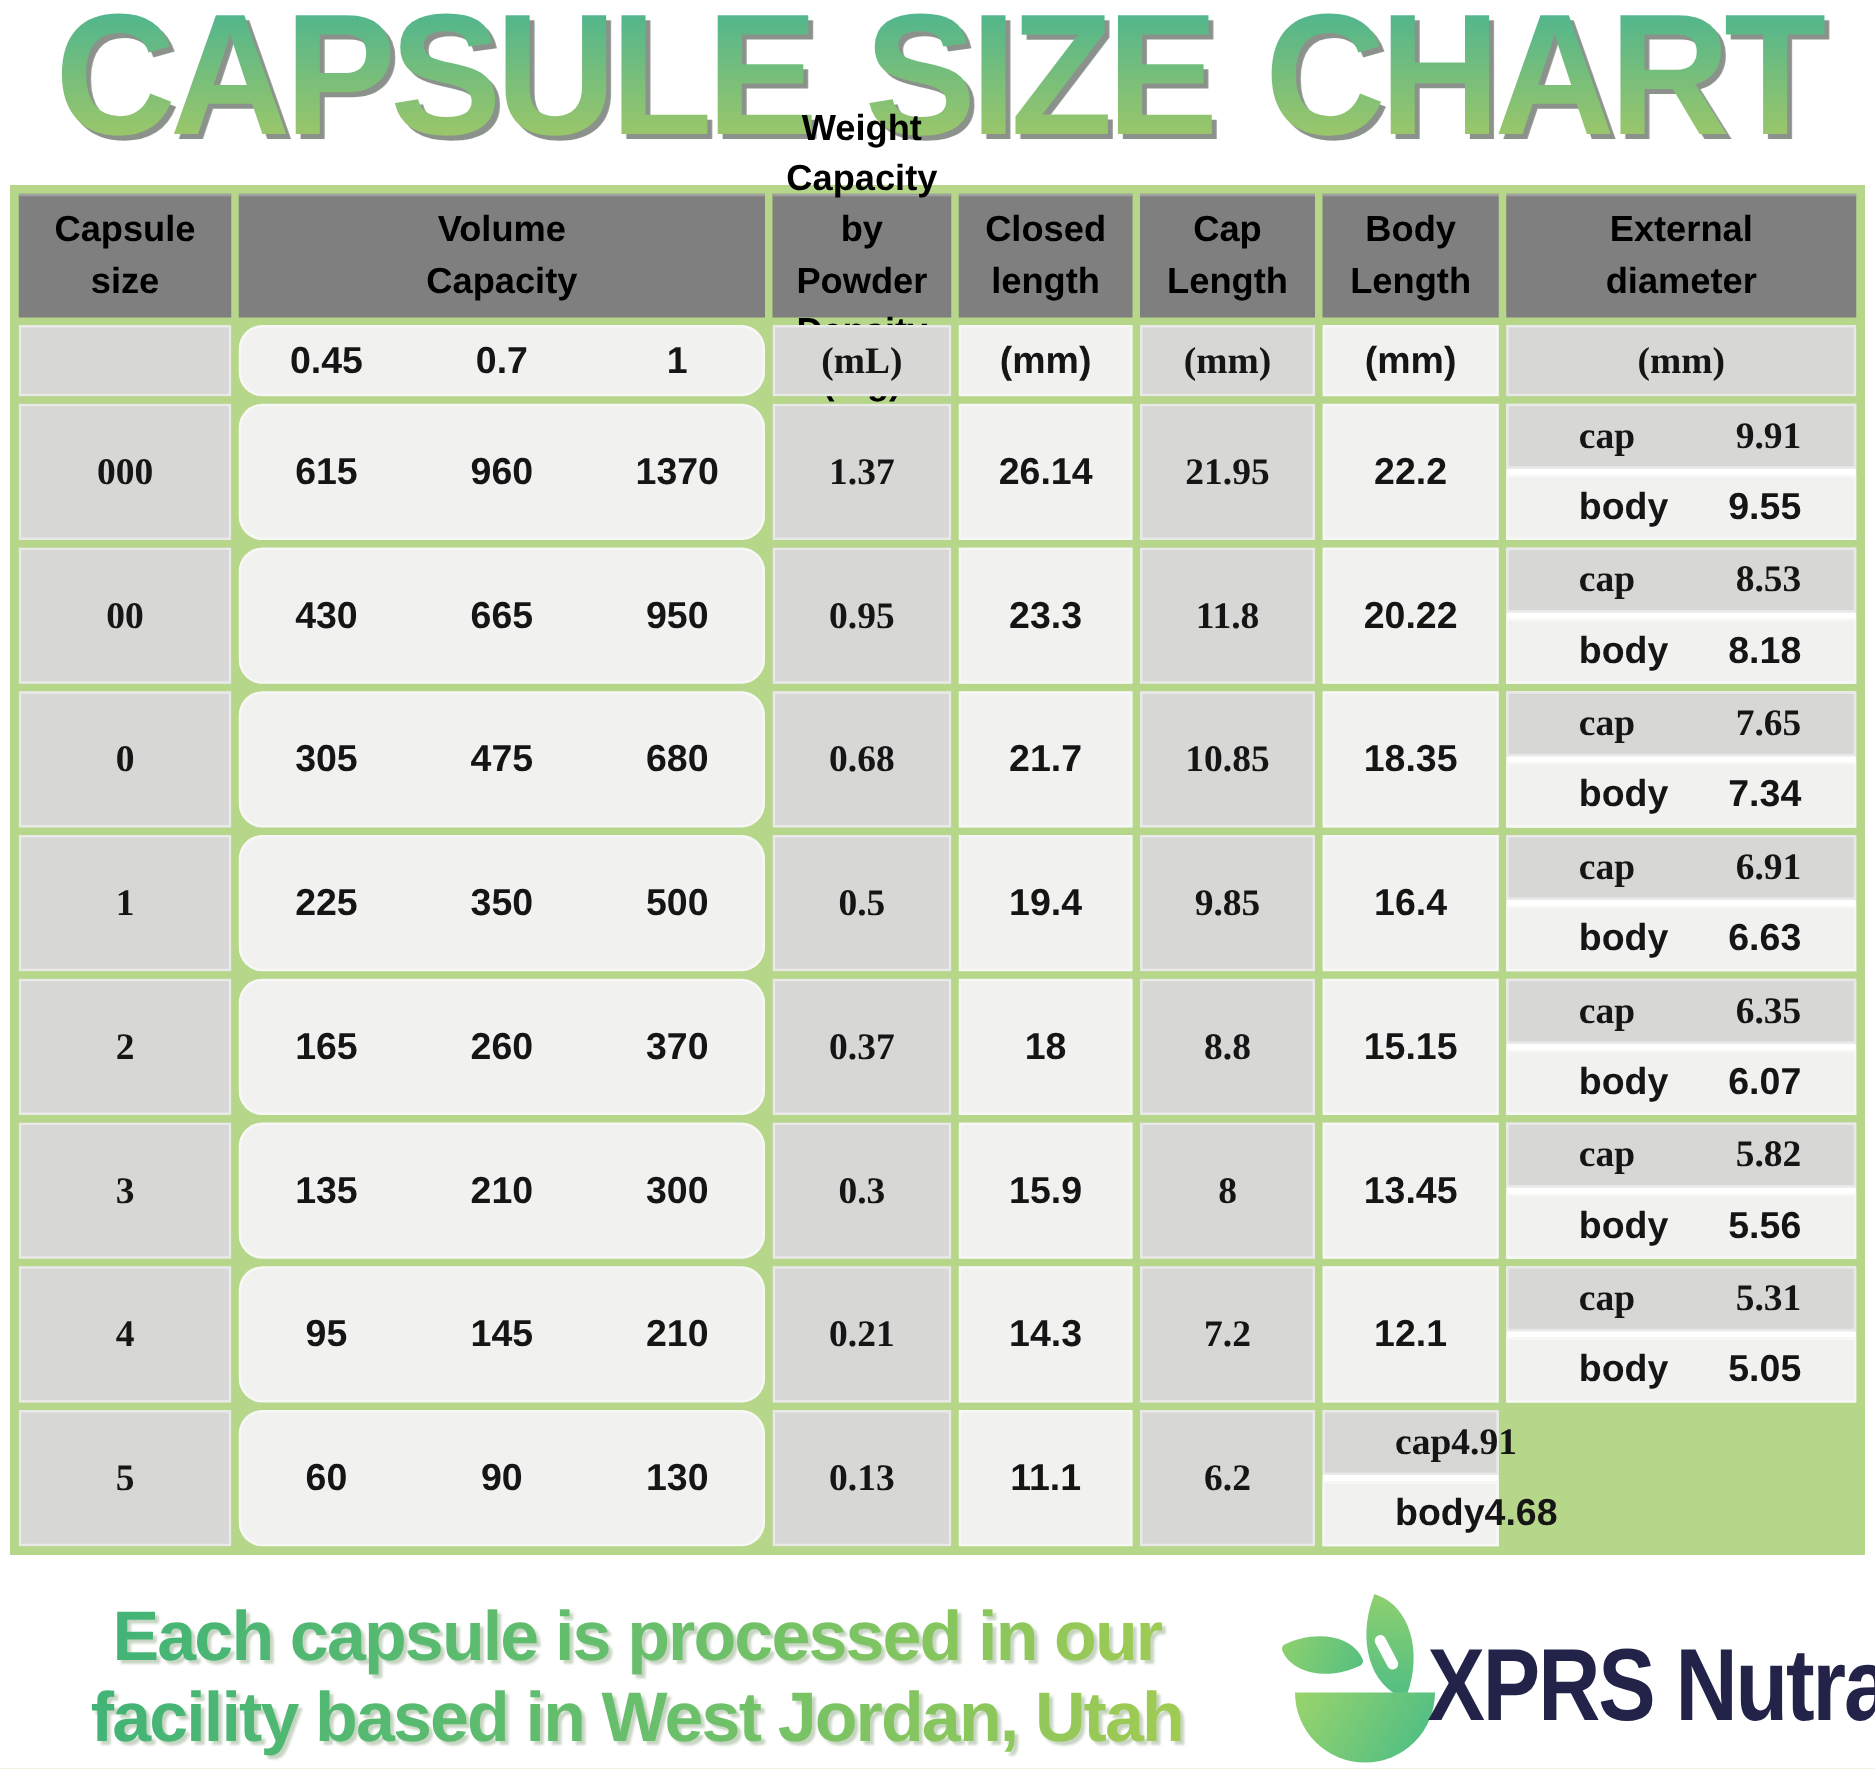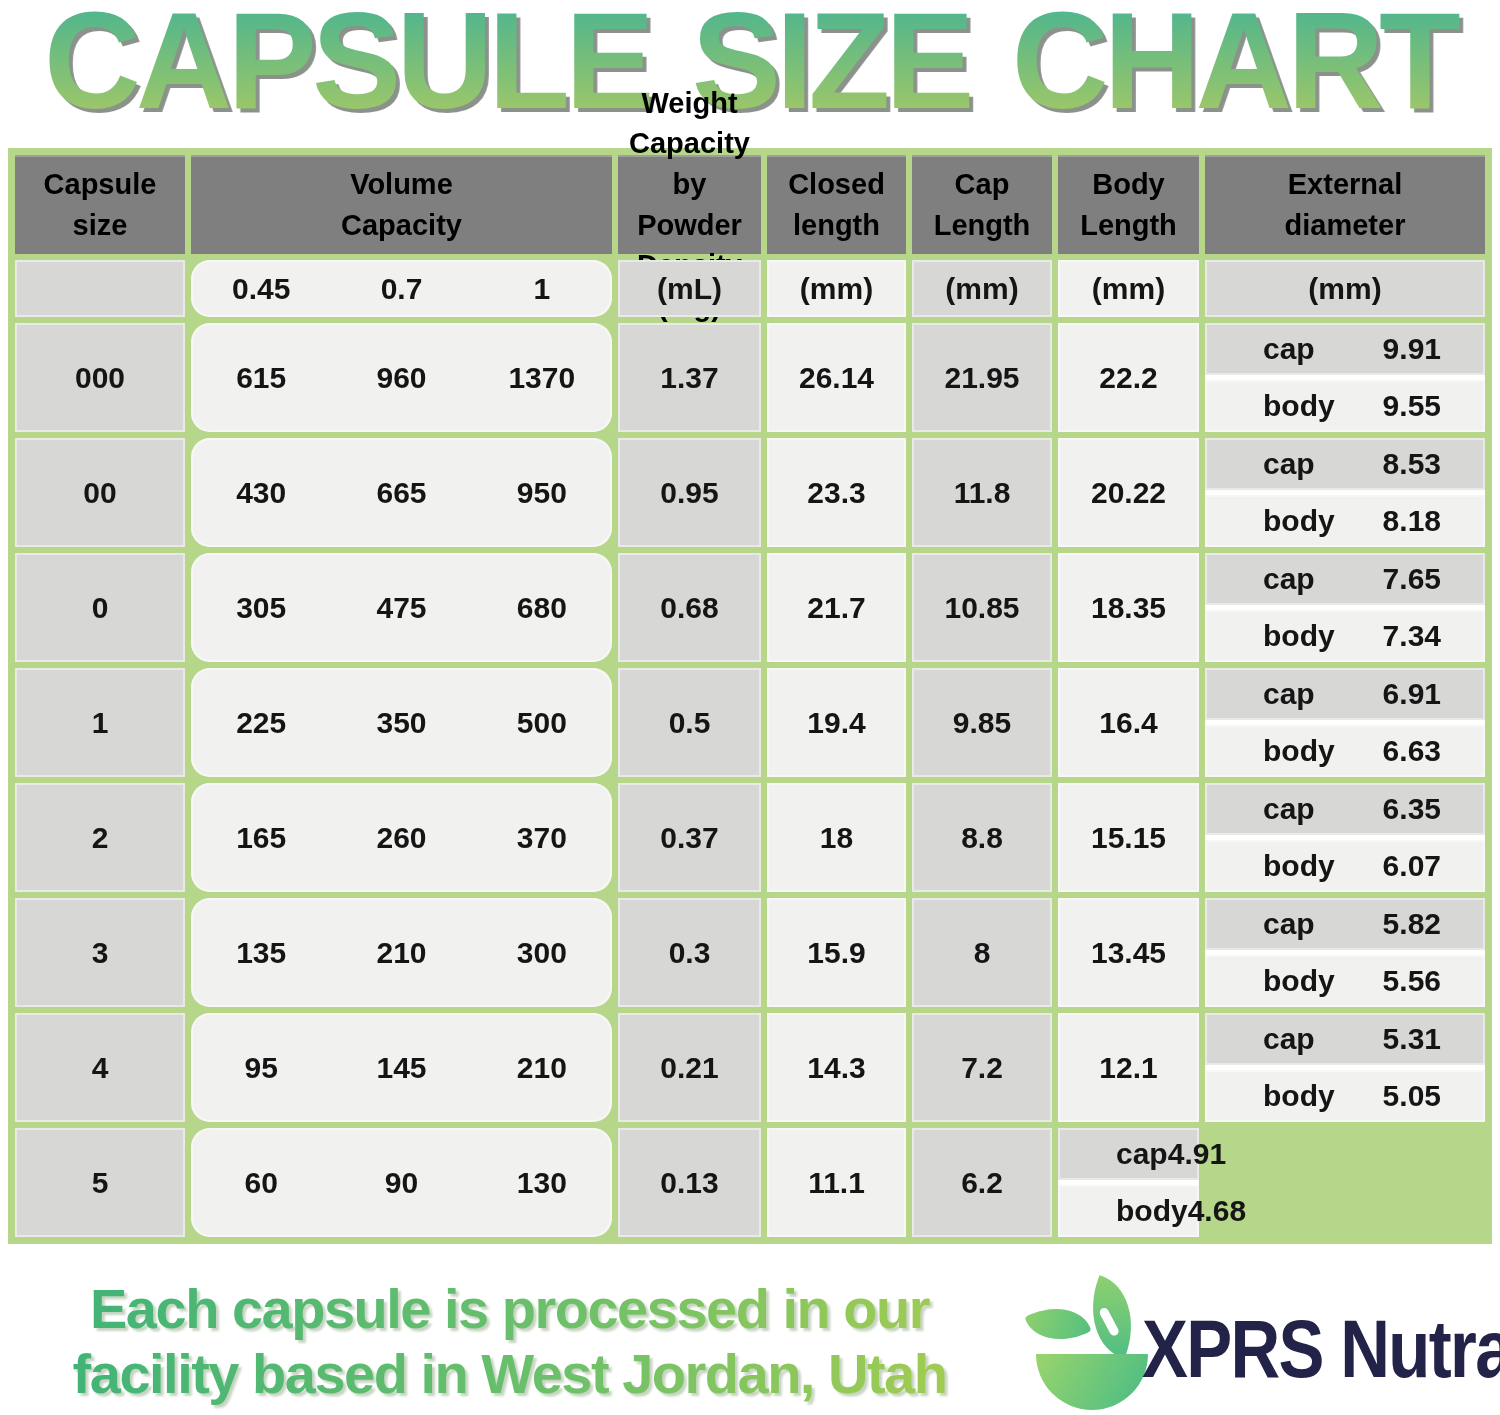--- a/index.html
+++ b/index.html
@@ -45,21 +45,21 @@
   .cell{
     display:flex;align-items:center;justify-content:center;
     font-weight:bold;font-size:30px;color:#151515;
     box-shadow:inset 0 0 0 2px rgba(255,255,255,0.45);
   }
   .hdr{
     background:var(--header-gray);color:#000000;
     font-size:29px;line-height:1.4;text-align:center;white-space:pre-line;
     box-shadow:inset 0 2px 0 rgba(255,255,255,0.25);
   }
-  .gray{background:var(--cell-gray);}
+  .gray{background:var(--cell-gray);font-family:Liberation Serif, serif;}
   .light{background:var(--cell-light);}
   .weight3{display:grid;grid-template-columns:1fr 1fr 1fr;padding:0;border-radius:19px;}
   .weight3 span{display:flex;align-items:center;justify-content:center;}
   .ext{
     flex-direction:column;background:#ffffff;padding:0;gap:5px;
     box-shadow:none;align-items:stretch;justify-content:stretch;display:flex;
   }
   .ext-sub{
     flex:1;display:flex;align-items:center;
     box-shadow:inset 0 0 0 2px rgba(255,255,255,0.45);

